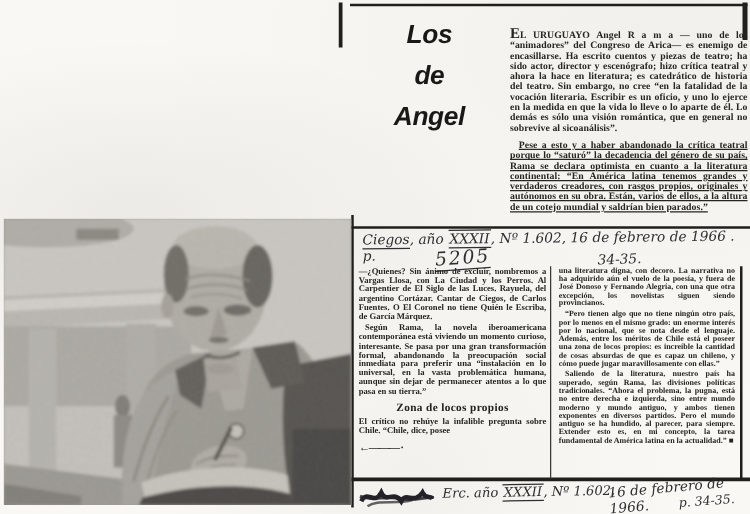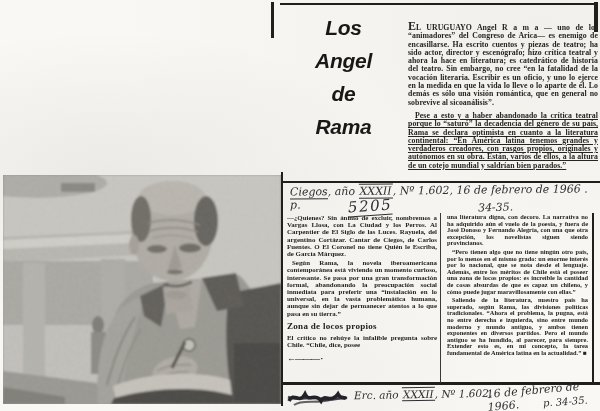--- a/index.html
+++ b/index.html
@@ -37,21 +37,21 @@
   .article-top{position:absolute;left:408px;top:23px;width:190px;font-size:7.8px;line-height:8.3px;letter-spacing:0.05px;}
   .article-top p{margin:0;}
   .article-top p + p{margin-top:5px;text-indent:7px;text-decoration:underline;}
   .bigE{font-size:12px;line-height:7px;}
 
   
   .col-left{position:absolute;left:287px;top:214px;width:150px;font-size:6.9px;line-height:7.2px;}
   .col-right{position:absolute;left:447px;top:214px;width:141px;font-size:6.4px;line-height:6.6px;}
   .col-left p,.col-right p{margin:0;}
   .col-left p + p,.col-right p + p{margin-top:2px;text-indent:5px;}
-  .zona-heading{font-size:9px;margin:6px 0 4px 0;letter-spacing:0.3px;color:#22211d;}
+  .zona-heading{font-size:9px;text-align:center;margin:6px 0 4px 0;letter-spacing:0.3px;color:#22211d;}
   .cont-arrow{margin-top:7px;font-size:9px;letter-spacing:-1px;color:#2a2925;text-align:left;}
   .caption{position:absolute;left:292px;top:367px;width:150px;font-size:7.8px;letter-spacing:0.15px;text-align:left;}
 
   
   .hand{font-family:"DejaVu Serif", serif;font-style:italic;color:#2f2e31;}
   .hand-mid{position:absolute;left:290px;top:184px;width:300px;font-size:11px;transform:rotate(-0.6deg);}
   .hand-mid .src{border-bottom:1.2px solid #2f2e31;}
   .hand-mid .vol, .hand-bot .vol{border-top:1.2px solid #2f2e31;border-bottom:1.2px solid #2f2e31;padding:0 1px;}
   .hand-code{position:absolute;left:348px;top:197px;font-size:15px;letter-spacing:1.5px;transform:rotate(-4deg);border-bottom:1.6px solid #2f2e31;}
   .hand-pages-mid{position:absolute;left:478px;top:201px;font-size:11px;transform:rotate(-2deg);}
@@ -77,23 +77,22 @@
   <div class="rule rule-mid"></div>
   <div class="rule rule-bottom"></div>
   <div class="rule vrule-left"></div>
   <div class="rule vrule-right"></div>
   <div class="rule vrule-colsep"></div>
   <div class="rule tick-topleft"></div>
   <div class="rule tick-topright"></div>
 
   <div class="title-block">
     <div class="tline">Los</div>
+    <div class="tline">de</div>
     <div class="tline">Angel</div>
-    <div class="tline">de</div>
-    <div class="tline">Rama</div>
   </div>
 
   <div class="article-top print">
     <p><span class="bigE">E</span><span>L URUGUAYO Angel R a m a — uno de los “animadores” del Congreso de Arica— es enemigo de encasillarse. Ha escrito cuentos y piezas de teatro; ha sido actor, director y escenógrafo; hizo crítica teatral y ahora la hace en literatura; es catedrático de historia del teatro. Sin embargo, no cree “en la fatalidad de la vocación literaria. Escribir es un oficio, y uno lo ejerce en la medida en que la vida lo lleve o lo aparte de él. Lo demás es sólo una visión romántica, que en general no sobrevive al sicoanálisis”.</span></p>
     <p>Pese a esto y a haber abandonado la crítica teatral porque lo “saturó” la decadencia del género de su país, Rama se declara optimista en cuanto a la literatura continental: “En América latina tenemos grandes y verdaderos creadores, con rasgos propios, originales y autónomos en su obra. Están, varios de ellos, a la altura de un cotejo mundial y saldrían bien parados.”</p>
   </div>
 
   <div class="hand hand-mid">
     <span class="src">Ciegos</span><span>, </span><span>año </span><span class="vol">XXXII</span><span>, Nº 1.602, 16 de febrero de 1966 . p.</span>
   </div>

